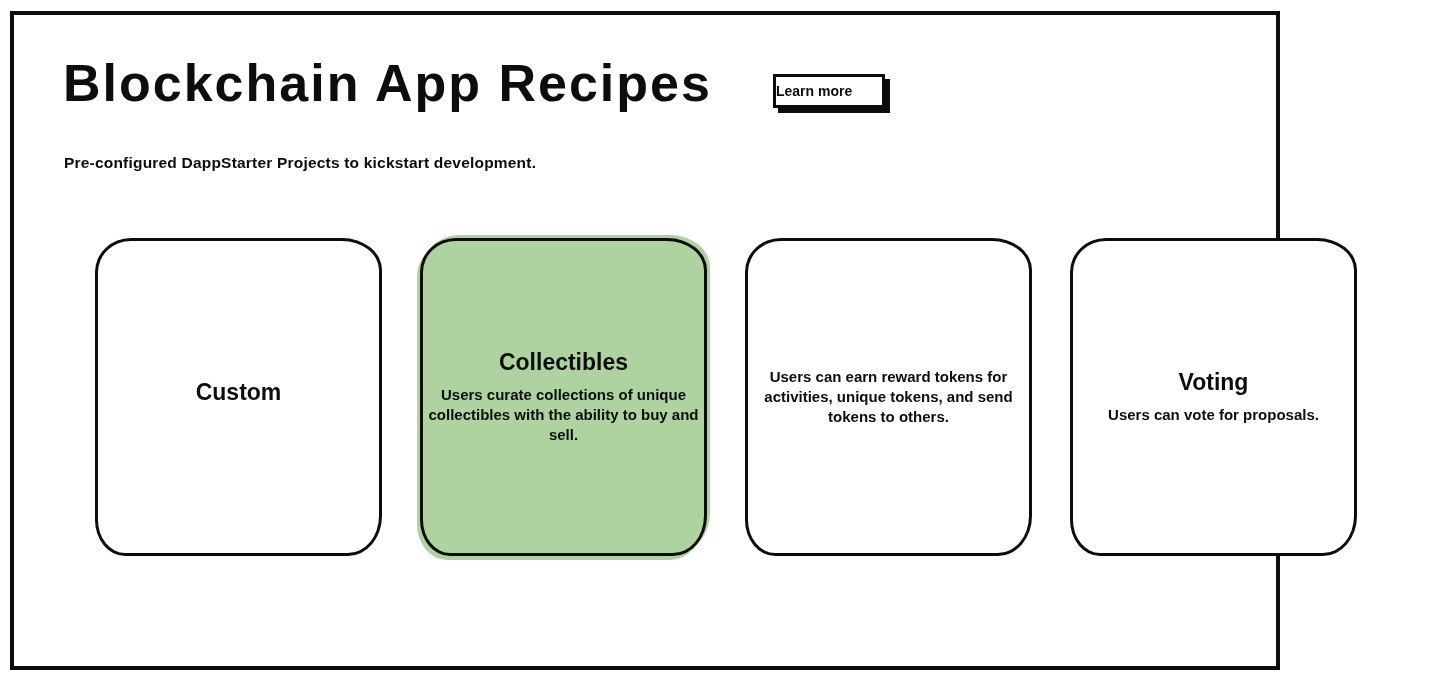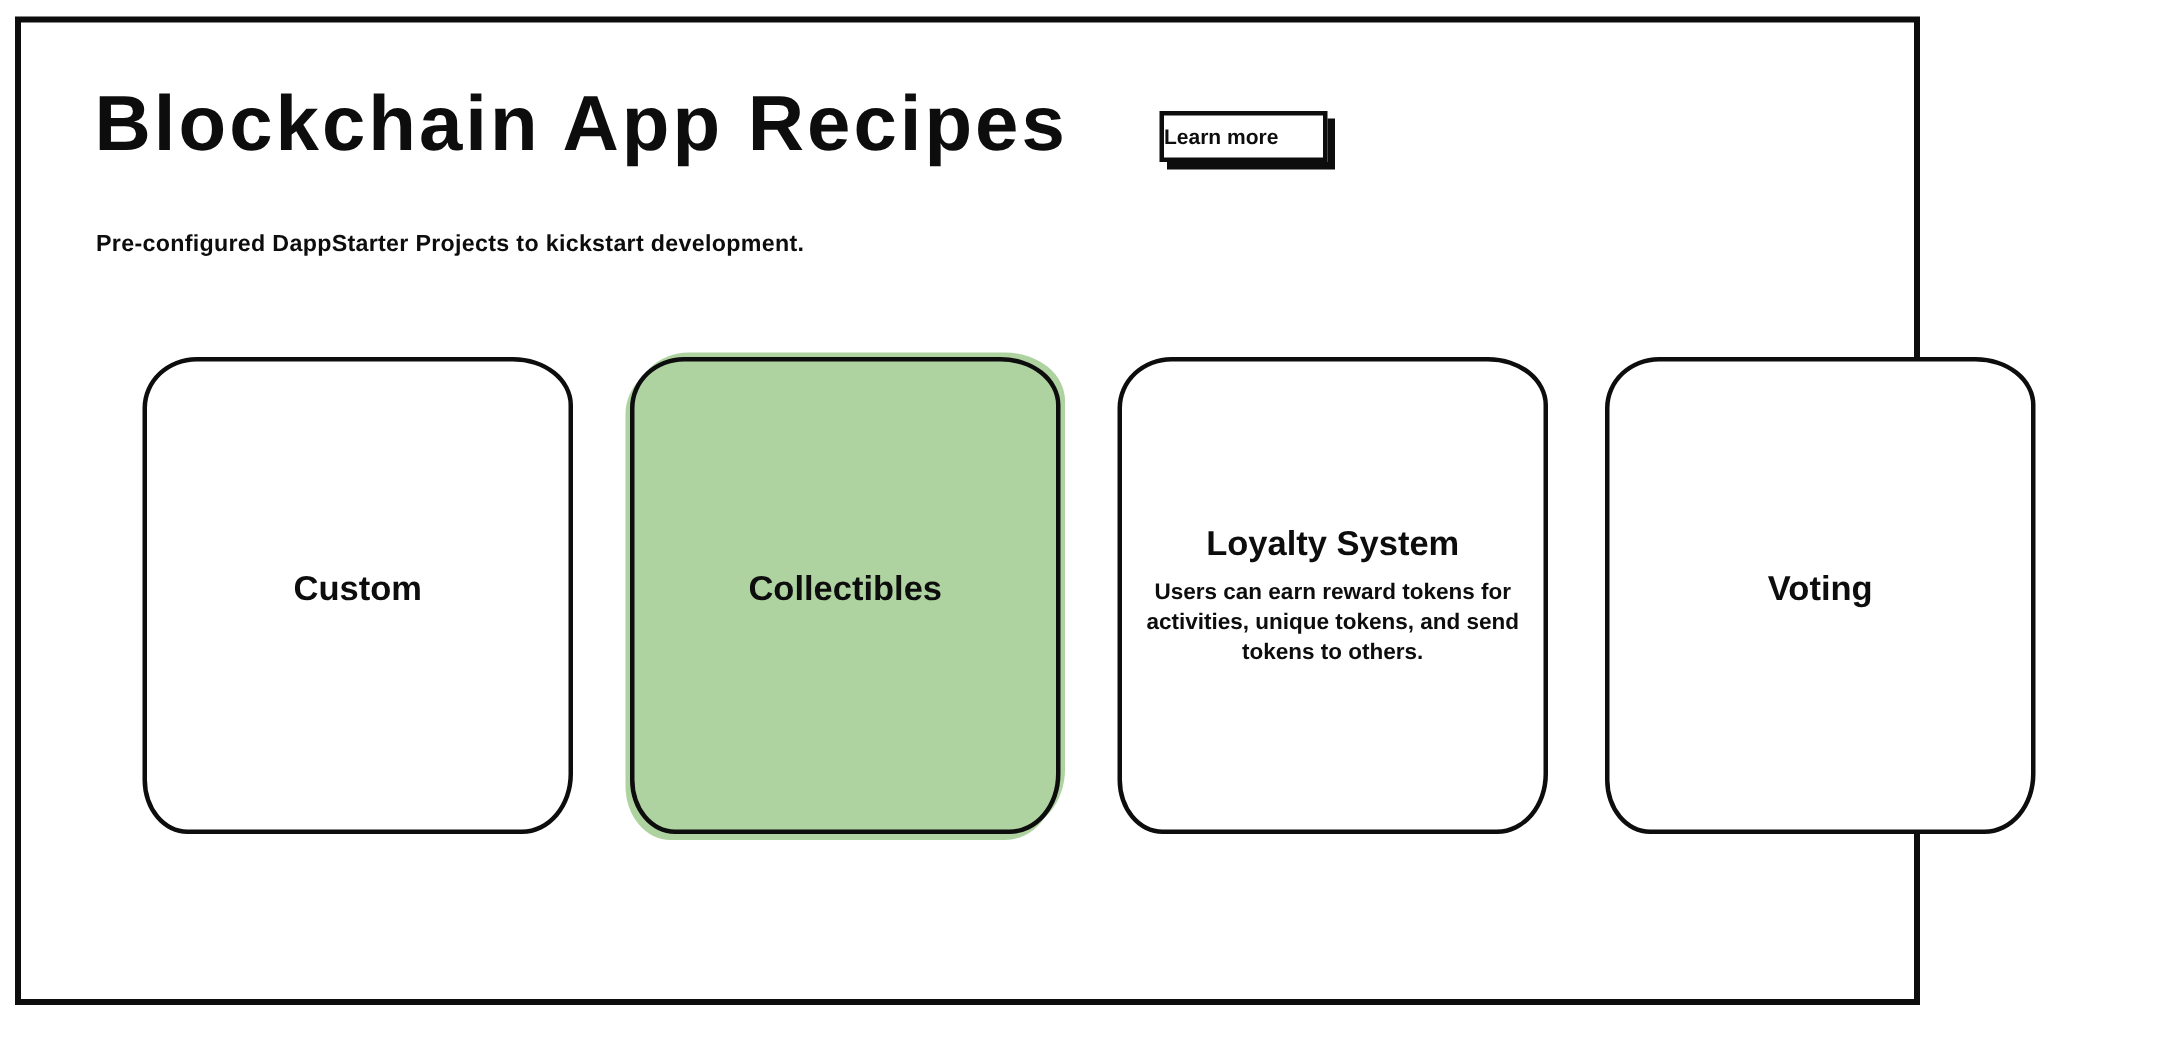--- a/index.html
+++ b/index.html
@@ -119,25 +119,26 @@
   <p class="subtitle">Pre-configured DappStarter Projects to kickstart development.</p>
 
   <div class="cards">
 
     <div class="card">
       <div class="card-title">Custom</div>
     </div>
 
     <div class="card highlighted">
       <div class="card-title">Collectibles</div>
+      <div class="card-desc">Users curate collections of unique collectibles with the ability to buy and sell.</div>
     </div>
 
     <div class="card">
-      <div class="card-title">Loyalty System</div>
       <div class="card-desc">Users can earn reward tokens for activities, unique tokens, and send tokens to others.</div>
     </div>
 
     <div class="card">
       <div class="card-title">Voting</div>
+      <div class="card-desc">Users can vote for proposals.</div>
     </div>
 
   </div>
 </div>
 
 </body></html>

